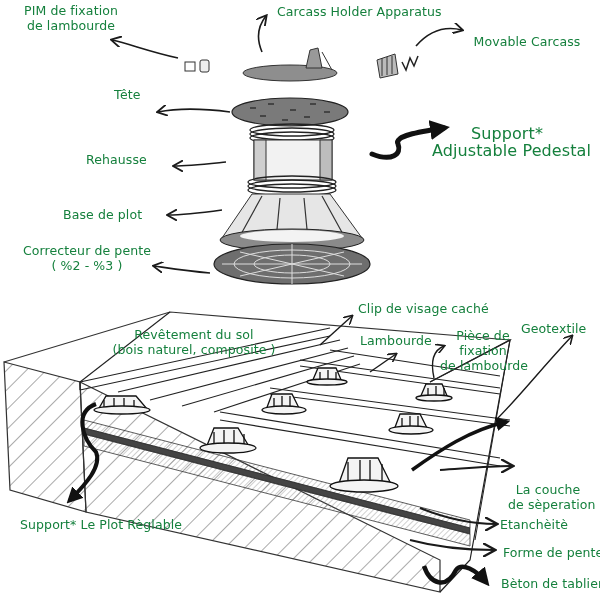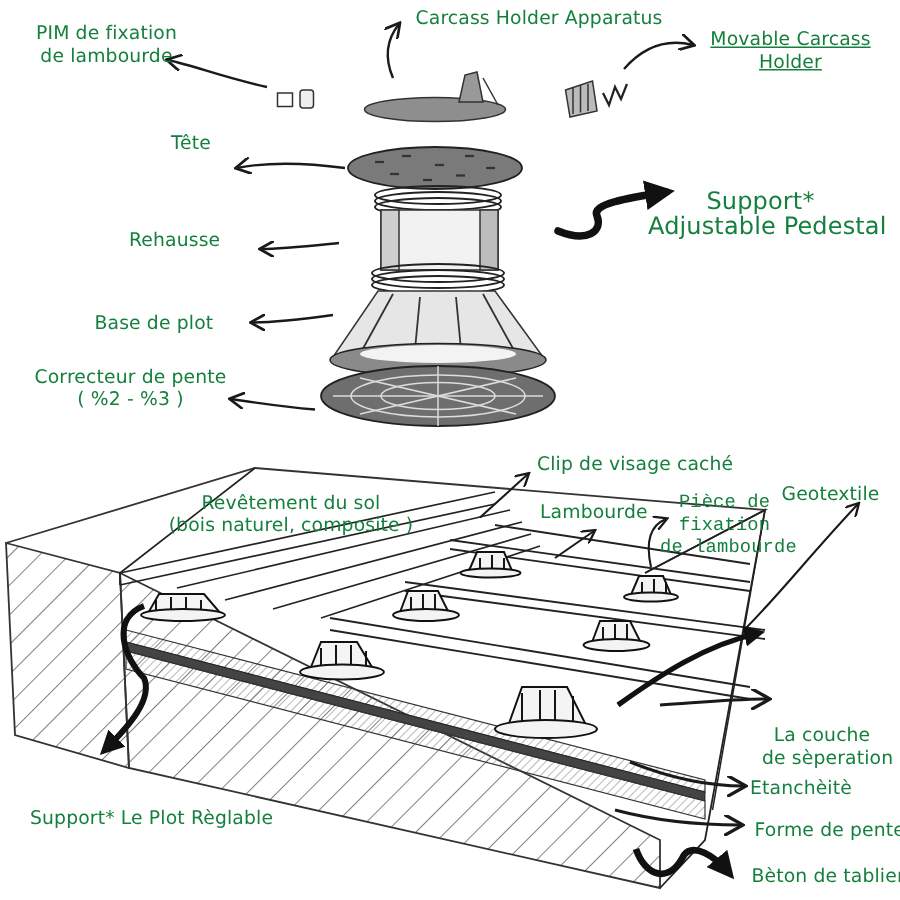--- a/index.html
+++ b/index.html
@@ -194,55 +194,54 @@
     <path d="M420 508 C450 520 476 524 496 524" stroke-width="2" marker-end="url(#ah)"></path>
     <path d="M410 540 C440 548 470 550 494 550" stroke-width="2" marker-end="url(#ah)"></path>
   </g>
   <path d="M412 470 C440 450 470 430 506 422" fill="none" stroke="#111" stroke-width="3.5" marker-end="url(#ahb)"></path>
   <path d="M424 566 C430 584 446 590 456 570 C462 562 476 570 486 582" fill="none" stroke="#111" stroke-width="4.5" marker-end="url(#ahb)"></path>
   <path d="M96 404 C74 412 82 438 96 452 C102 466 86 484 70 500" fill="none" stroke="#111" stroke-width="4" marker-end="url(#ahb)"></path>
 </svg>
 
 
 
-<div class="lbl c" style="left:12px;top:14px;width:118px;">
+<div class="lbl c" style="left:12px;top:3px;width:118px;">
   <div>PIM de fixation</div>
   <div>de lambourde</div>
 </div>
 <div class="lbl" style="left:277px;top:4px;">Carcass Holder Apparatus</div>
-<div class="lbl c" style="left:468px;top:18px;width:118px;text-decoration:underline;">
+<div class="lbl c" style="left:468px;top:34px;width:118px;">
   <div>Movable Carcass</div>
-  <div>Holder</div>
 </div>
 <div class="lbl" style="left:114px;top:87px;">Tête</div>
 <div class="lbl" style="left:86px;top:152px;">Rehausse</div>
 <div class="lbl" style="left:63px;top:207px;">Base de plot</div>
 <div class="lbl c" style="left:22px;top:243px;width:130px;">
   <div>Correcteur de pente</div>
   <div>( %2 - %3 )</div>
 </div>
 <div class="lbl c big" style="left:432px;top:125px;width:150px;">
   <div>Support*</div>
   <div>Adjustable Pedestal</div>
 </div>
 
 
 <div class="lbl c" style="left:104px;top:327px;width:180px;">
   <div>Revêtement du sol</div>
   <div>(bois naturel, composite )</div>
 </div>
 <div class="lbl" style="left:358px;top:301px;text-align:right;">Clip de visage caché</div>
 <div class="lbl" style="left:360px;top:333px;">Lambourde</div>
-<div class="lbl c" style="left:440px;top:328px;width:86px;font-family:Liberation Mono, monospace;">
+<div class="lbl c" style="left:440px;top:328px;width:86px;">
   <div>Pièce de</div>
   <div>fixation</div>
   <div>de lambourde</div>
 </div>
 <div class="lbl" style="left:521px;top:321px;">Geotextile</div>
 <div class="lbl c" style="left:508px;top:482px;width:80px;">
   <div>La couche</div>
   <div>de sèperation</div>
 </div>
 <div class="lbl" style="left:500px;top:517px;">Etanchèitè</div>
 <div class="lbl" style="left:503px;top:545px;">Forme de pente</div>
 <div class="lbl" style="left:501px;top:576px;">Bèton de tablier</div>
-<div class="lbl" style="left:20px;top:517px;margin-top:20px;">Support* Le Plot Règlable</div>
+<div class="lbl" style="left:20px;top:517px;">Support* Le Plot Règlable</div>
 </div>
 
 </body></html>

